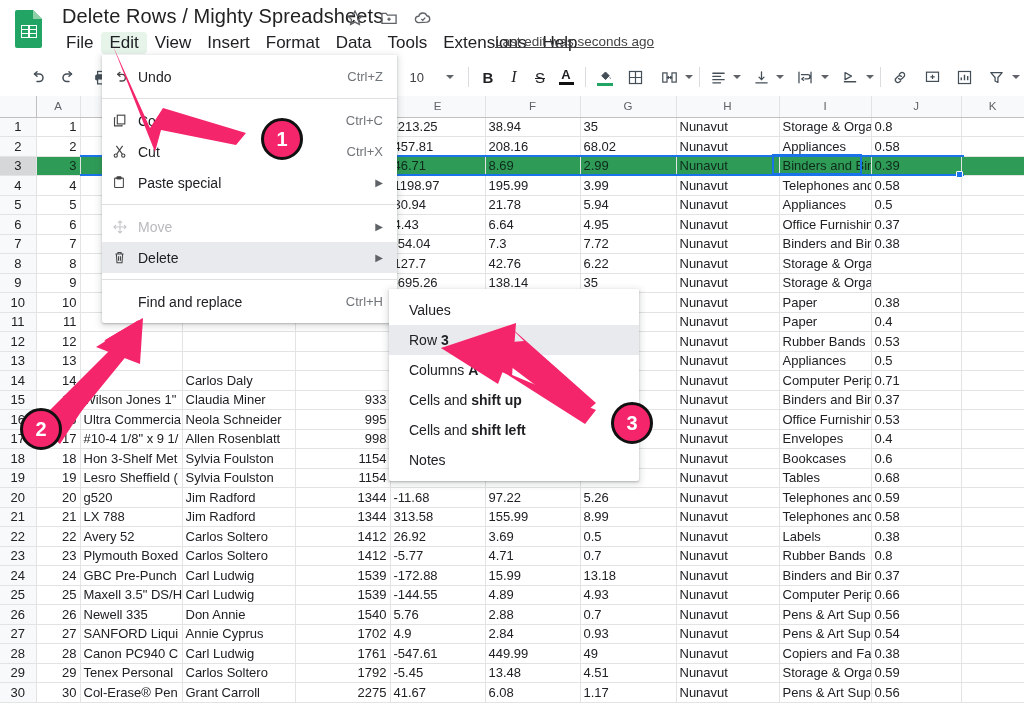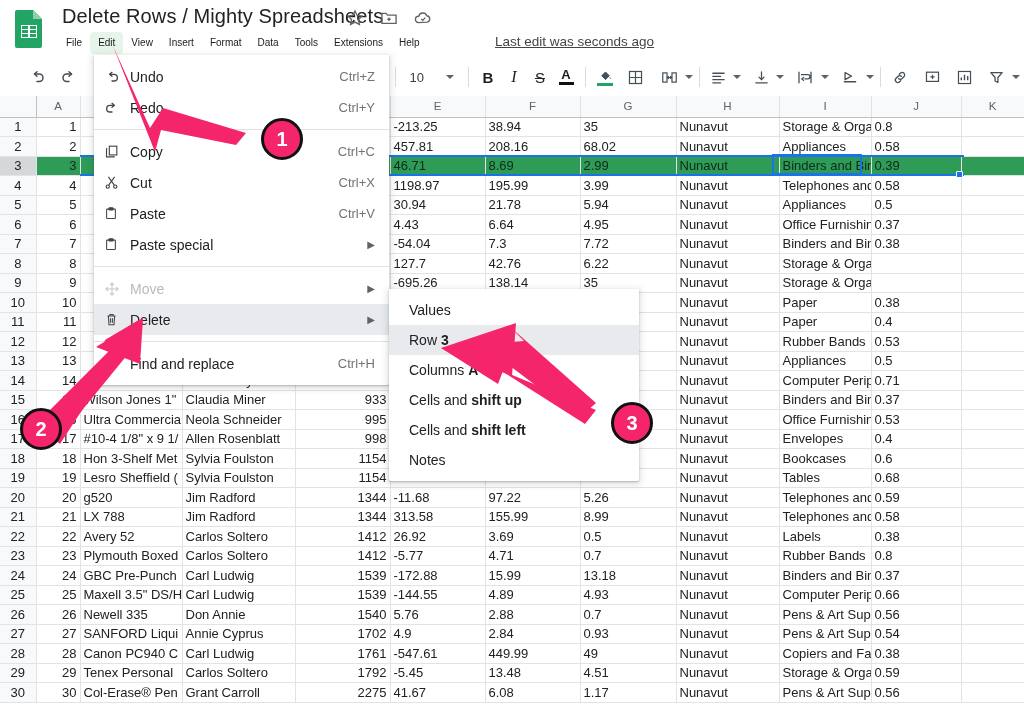--- a/index.html
+++ b/index.html
@@ -23,21 +23,21 @@
     position: absolute; left: 62px; top: 5px;
     font-size: 20px; color: #222; letter-spacing: .1px; white-space: nowrap;
   }
   .title-icons { position: absolute; left: 345px; top: 8px; display: flex; gap: 14px; align-items: center; }
   .title-icons .ticon { width: 20px; height: 20px; color: #5f6368; cursor: pointer; }
   .title-icons .ticon svg { display:block; }
 
   
   .menubar { position: absolute; left: 58px; top: 32px; height: 22px; display: flex; align-items: center; gap: 0; }
   .menuitem {
-    font-size: 10px; color: #202124; padding: 2px 8px; border-radius: 4px;
+    font-size: 17px; color: #202124; padding: 2px 8px; border-radius: 4px;
     white-space: nowrap; cursor: pointer; line-height: 18px;
   }
   .menuitem.active { background: #e6f4ea; }
   .lastedit {
     position: absolute; left: 495px; top: 34px;
     font-size: 13.5px; color: #444; text-decoration: underline; white-space: nowrap; cursor: pointer;
   }
 
   
   .toolbar {
@@ -88,21 +88,21 @@
   }
   .sel-jbox { left: 772px; top: 58px; width: 90px; height: 21px; border: 2px solid #1a73e8; }
 
   
   .menu-panel {
     position: absolute; background: #fff;
     box-shadow: 0 2px 6px 2px rgba(60,64,67,.15), 0 1px 2px rgba(60,64,67,.3);
     border-radius: 0 0 2px 2px;
     padding: 6px 0;
   }
-  #edit-menu { left: 94px; top: 55px; width: 295px; }
+  #edit-menu { left: 102px; top: 55px; width: 295px; }
   .mrow {
     display: flex; align-items: center; height: 31px; padding: 0 14px 0 10px;
     font-size: 14px; color: #202124; cursor: pointer; position: relative;
   }
   .mrow.hl { background: #e8eaed; }
   .mrow.disabled { color: #b8babd; }
   .mrow .mi { width: 26px; flex: 0 0 26px; display:flex; align-items:center; color:#444; }
   .mrow.disabled .mi { color:#c5c7ca; }
   .mrow .mi svg { display:block; }
   .mrow .mlbl { flex: 1 1 auto; white-space: nowrap; }
@@ -775,30 +775,20 @@
       <div class="mrow">
         <span class="mi">
           <svg width="16" height="16" viewBox="0 0 24 24" fill="none" stroke="currentColor" stroke-width="2" stroke-linecap="round" stroke-linejoin="round">
             <path d="M9 8h6a5 5 0 0 1 0 10h-3"></path>
             <polyline points="12,5 8.5,8 12,11"></polyline>
           </svg>
         </span>
         <span class="mlbl">Undo</span>
         <span class="macc">Ctrl+Z</span>
       </div>
-      <div class="mrow">
-        <span class="mi">
-          <svg width="16" height="16" viewBox="0 0 24 24" fill="none" stroke="currentColor" stroke-width="2" stroke-linecap="round" stroke-linejoin="round">
-            <path d="M15 8H9a5 5 0 0 0 0 10h3"></path>
-            <polyline points="12,5 15.5,8 12,11"></polyline>
-          </svg>
-        </span>
-        <span class="mlbl">Redo</span>
-        <span class="macc">Ctrl+Y</span>
-      </div>
       <div class="msep"></div>
       <div class="mrow">
         <span class="mi">
           <svg width="15" height="15" viewBox="0 0 24 24" fill="none" stroke="currentColor" stroke-width="1.8">
             <rect x="8.5" y="3.5" width="12" height="14"></rect>
             <path d="M5.5 7.5H4v13h12v-1.5"></path>
           </svg>
         </span>
         <span class="mlbl">Copy</span>
         <span class="macc">Ctrl+C</span>
@@ -814,30 +804,20 @@
         <span class="mlbl">Cut</span>
         <span class="macc">Ctrl+X</span>
       </div>
       <div class="mrow">
         <span class="mi">
           <svg width="14" height="15" viewBox="0 0 24 24" fill="none" stroke="currentColor" stroke-width="1.8">
             <rect x="4.5" y="4.5" width="15" height="16" rx="1"></rect>
             <rect x="8.5" y="2" width="7" height="4" rx="1" fill="currentColor"></rect>
           </svg>
         </span>
-        <span class="mlbl">Paste</span>
-        <span class="macc">Ctrl+V</span>
-      </div>
-      <div class="mrow">
-        <span class="mi">
-          <svg width="14" height="15" viewBox="0 0 24 24" fill="none" stroke="currentColor" stroke-width="1.8">
-            <rect x="4.5" y="4.5" width="15" height="16" rx="1"></rect>
-            <rect x="8.5" y="2" width="7" height="4" rx="1" fill="currentColor"></rect>
-          </svg>
-        </span>
         <span class="mlbl">Paste special</span>
         <span class="marrow">▶</span>
       </div>
       <div class="msep"></div>
       <div class="mrow disabled">
         <span class="mi">
           <svg width="16" height="16" viewBox="0 0 24 24" fill="none" stroke="currentColor" stroke-width="1.6" stroke-linecap="round" stroke-linejoin="round">
             <path d="M12 3v18M3 12h18M12 3l-2.5 2.5M12 3l2.5 2.5M12 21l-2.5-2.5M12 21l2.5-2.5M3 12l2.5-2.5M3 12l2.5 2.5M21 12l-2.5-2.5M21 12l-2.5 2.5"></path>
           </svg>
         </span>

